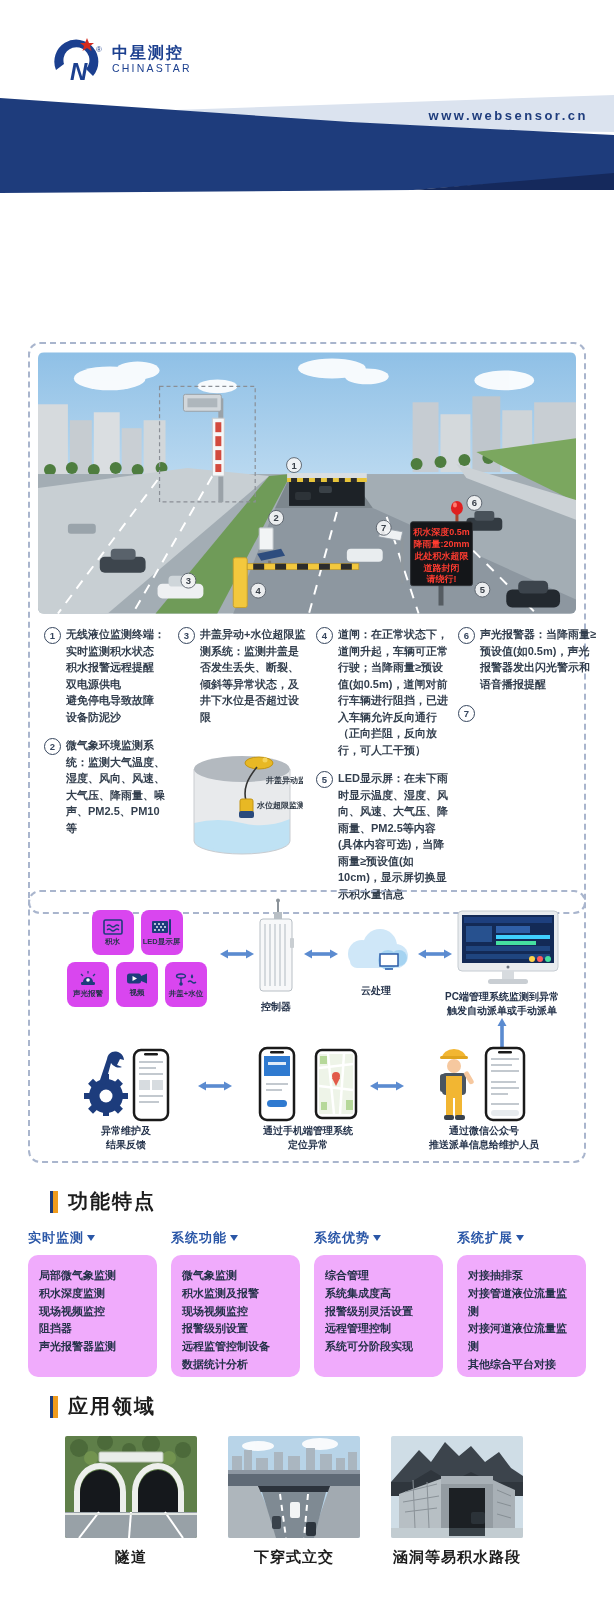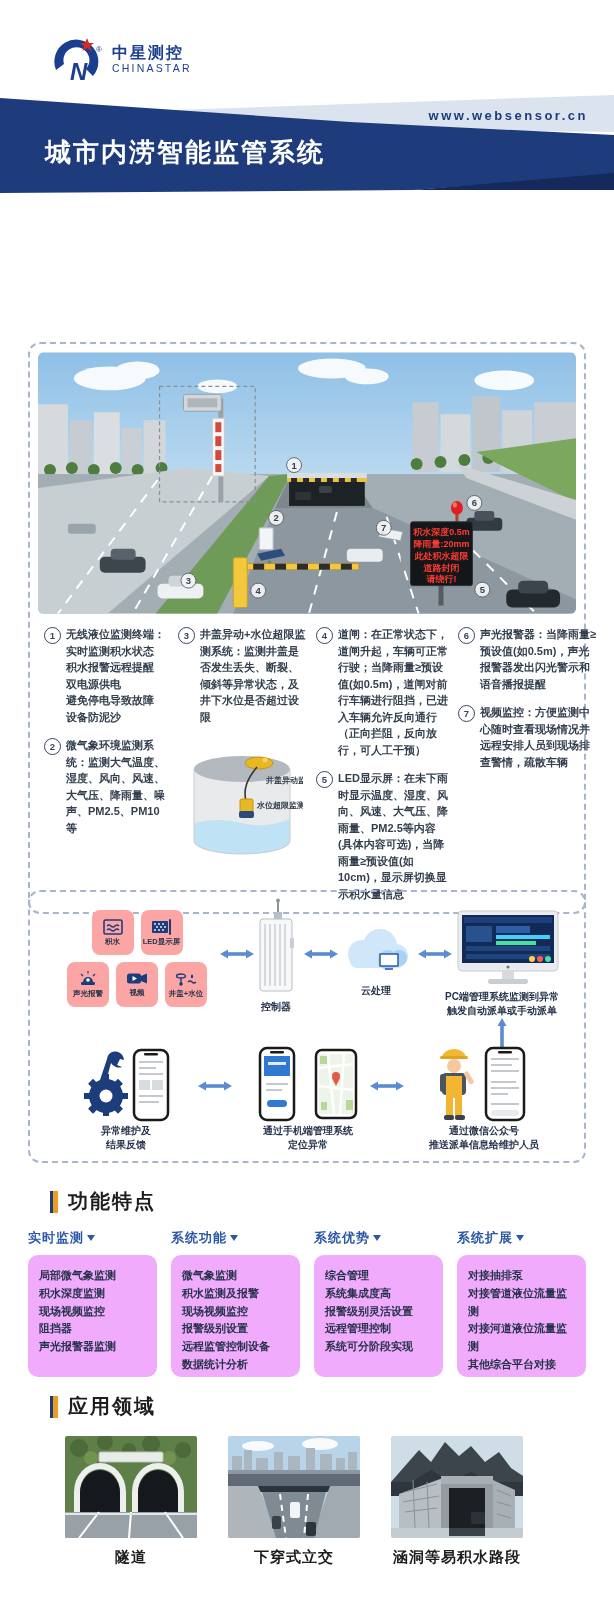--- a/index.html
+++ b/index.html
@@ -38,21 +38,21 @@
   .fitem{display:flex;gap:5px;}
   .fnum{flex:0 0 15px;width:15px;height:15px;border:1.2px solid #36465e;border-radius:50%;
         font-size:9.5px;font-weight:bold;color:#36465e;text-align:center;line-height:15px;margin-top:1px;}
   .ftext{font-size:11px;line-height:1.5;font-weight:600;color:#333f4e;white-space:pre-line;}
 
   
   .diagram{position:relative;width:542px;height:257px;}
   .diagram .abs{position:absolute;}
   .tiles{left:16px;top:12px;width:170px;}
   .tile-row{display:flex;justify-content:center;gap:7px;margin-bottom:7px;}
-  .tile{width:42px;height:45px;background:#fca5a5;border-radius:8px;display:flex;flex-direction:column;
+  .tile{width:42px;height:45px;background:#d946ef;border-radius:8px;display:flex;flex-direction:column;
         align-items:center;justify-content:center;gap:2px;}
   .tile-label{font-size:7.5px;font-weight:600;color:#26344c;white-space:nowrap;}
   .dlabel{font-size:10px;font-weight:600;color:#26344c;text-align:center;line-height:1.35;white-space:pre-line;}
 
   
   .section{position:absolute;left:0;width:614px;padding:0 28px;box-sizing:border-box;}
   .sec-funcs{top:1188px;}
   .sec-apps{top:1393px;}
   .sec-head{display:flex;align-items:center;gap:10px;margin-left:6px;padding-left:16px;}
   .sec-bar{width:8px;height:22px;background:linear-gradient(90deg,#1d3c7c 0 3px,#ef9b1d 3px);}
@@ -89,21 +89,20 @@
       <div class="logo-cn">中星测控</div>
       <div class="logo-en">CHINASTAR</div>
     </div>
   </div>
 
   <div class="banner">
     <div class="band band-light"></div>
     <div class="band band-navy"></div>
     <div class="band band-dark"></div>
     <div class="site-url">www.websensor.cn</div>
-    <div class="banner-title">城市内涝智能监管系统</div>
   </div>
 
 
   <div class="dash-box box-scene">
     <div class="scene-wrap">
       <svg width="538" height="262" viewBox="0 0 540 262">
         <defs>
           <linearGradient id="sky" x1="0" y1="0" x2="0" y2="1">
             <stop offset="0" stop-color="#8fc0e6"></stop>
               <stop offset="1" stop-color="#e9f4fb"></stop>
@@ -318,21 +317,20 @@
           <span class="ftext">LED显示屏：在未下雨时显示温度、湿度、风向、风速、大气压、降雨量、PM2.5等内容(具体内容可选)，当降雨量≥预设值(如10cm)，显示屏切换显示积水量信息</span>
         </div>
       </div>
       <div class="fcol">
         <div class="fitem">
           <span class="fnum">6</span>
           <span class="ftext">声光报警器：当降雨量≥预设值(如0.5m)，声光报警器发出闪光警示和语音播报提醒</span>
         </div>
         <div class="fitem">
           <span class="fnum">7</span>
-          <span class="ftext">视频监控：方便监测中心随时查看现场情况并远程安排人员到现场排查警情，疏散车辆</span>
         </div>
       </div>
     </div>
   </div>
 
   <div class="dash-box box-diagram">
     <div class="diagram">
 
       <div class="abs tiles">
         <div class="tile-row">

